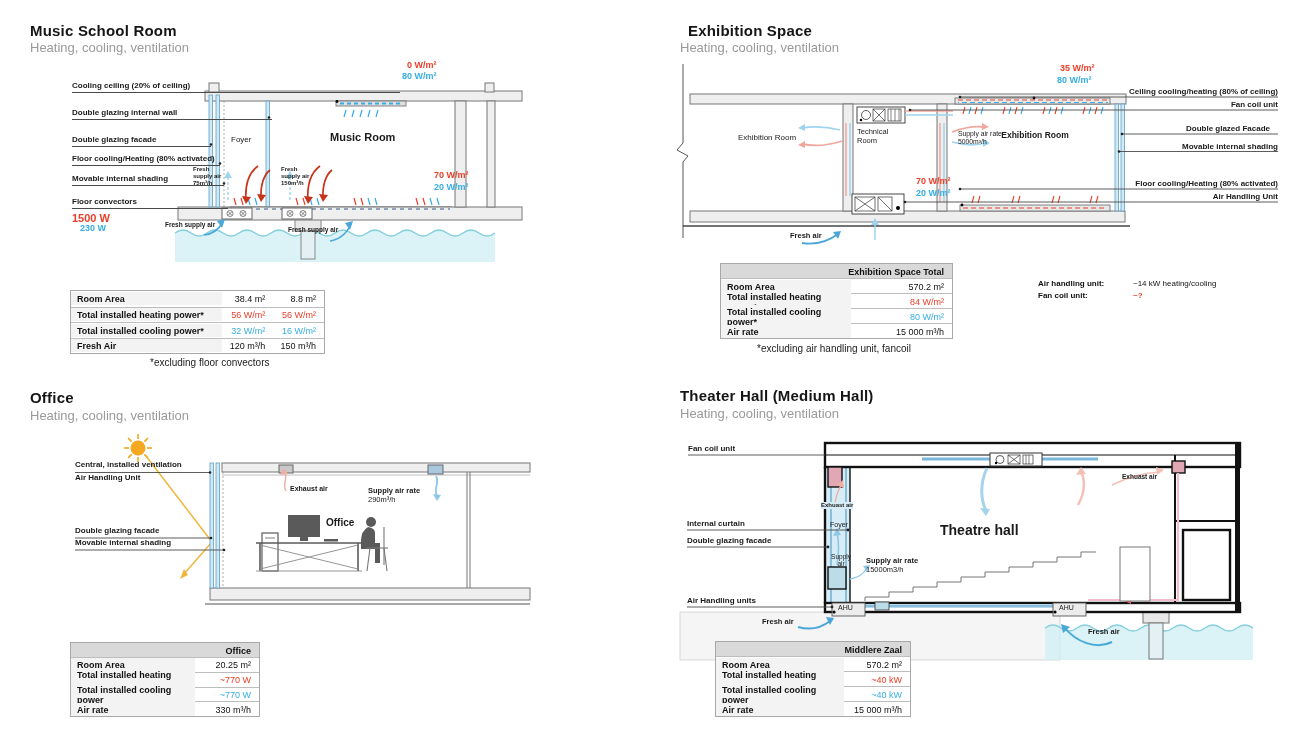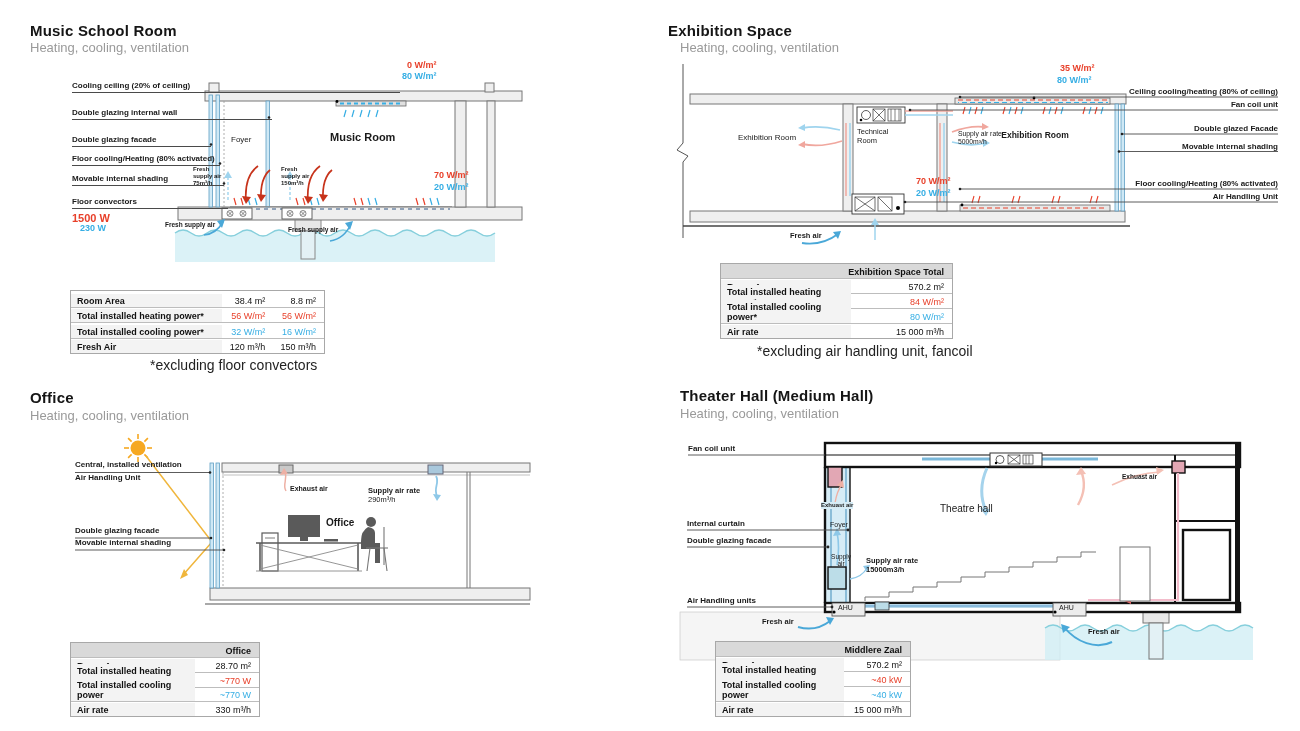--- a/index.html
+++ b/index.html
@@ -10,26 +10,26 @@
 .abs{position:absolute}
 .title{font-size:15px;font-weight:bold;color:#151515;letter-spacing:.2px}
 .subtitle{font-size:13px;color:#9a9a9a}
 .callout{position:absolute;font-size:8px;font-weight:bold;color:#1a1a1a;border-bottom:1px solid #4a4a4a;padding-bottom:1px;line-height:1.1}
 .callout.noline{border-bottom:none}
 .callout.r{text-align:right}
 .lbl{position:absolute;color:#1a1a1a;line-height:1.15}
 .hot{color:#e8402a!important}
 .cold{color:#36aee4!important}
 .tbl{position:absolute;border:1px solid #a8a8a8;font-size:9px;color:#111;background:#fff}
-.tr{display:flex;border-top:1px solid #bdbdbd;align-items:flex-end}
+.tr{display:flex;border-top:1px solid #bdbdbd;align-items:center}
 .tr:first-child{border-top:none}
 .th{background:#d9d9d9;font-weight:bold;text-align:right;padding:2px 8px 1px 6px}
 .tl{background:#f3f3f3;font-weight:bold;padding:2px 2px 1px 6px}
 .tv{text-align:right;padding:2px 8px 1px 2px}
-.fn{position:absolute;font-size:14px;color:#222}
+.fn{position:absolute;font-size:10px;color:#222}
 svg.diag{position:absolute;left:0;top:0}
 .note-row{display:flex;font-size:8px;line-height:1.55}
 .note-lbl{font-weight:bold;width:95px}
 </style>
 </head>
 <body>
 
 <div class="canvas">
 
 <div class="sec" style="left:0;top:0;width:660px;height:375px">
@@ -272,39 +272,39 @@
     <g fill="#222">
       <circle cx="300" cy="97" r="1.3"></circle>
           <circle cx="250" cy="110" r="1.3"></circle>
       <circle cx="462" cy="134" r="1.3"></circle>
           <circle cx="459" cy="151.5" r="1.3"></circle>
       <circle cx="300" cy="189" r="1.3"></circle>
           <circle cx="245" cy="202" r="1.3"></circle>
     </g>
   </svg>
 
-  <div class="abs title" style="left:8px;top:22px">Exhibition Space</div>
+  <div class="abs title" style="left:28px;top:22px">Exhibition Space</div>
   <div class="abs subtitle" style="left:20px;top:40px">Heating, cooling, ventilation</div>
 
   <div class="lbl" style="left:57px;top:133px;font-size:8px;width:100px;text-align:center">Exhibition Room</div>
   <div class="lbl" style="left:197px;top:128px;font-size:7.5px;font-weight:normal;width:48px">Technical Room</div>
   <div class="lbl" style="left:325px;top:131px;font-size:8.5px;font-weight:bold;width:100px;text-align:center">Exhibition Room</div>
   <div class="lbl" style="left:336px;top:130px;font-size:6.8px;transform:translateX(-38px)">
     <span>Supply air rate</span><br><span>5000m³/h</span>
   </div>
 
   <div class="lbl hot" style="left:400px;top:63px;font-size:9px;font-weight:bold">35 W/m²</div>
   <div class="lbl cold" style="left:397px;top:75px;font-size:9px;font-weight:bold">80 W/m²</div>
   <div class="lbl hot" style="left:256px;top:176px;font-size:9px;font-weight:bold">70 W/m²</div>
   <div class="lbl cold" style="left:256px;top:188px;font-size:9px;font-weight:bold">20 W/m²</div>
   <div class="lbl" style="left:130px;top:232px;font-size:7.5px;font-weight:bold">Fresh air</div>
 
   <div class="callout r noline" style="right:22px;top:88px;width:200px">Ceiling cooling/heating (80% of ceiling)</div>
   <div class="callout r noline" style="right:22px;top:101px;width:200px">Fan coil unit</div>
-  <div class="callout r noline" style="right:22px;top:125px;width:200px">Double glazed Facade</div>
+  <div class="callout r noline" style="right:30px;top:125px;width:200px">Double glazed Facade</div>
   <div class="callout r noline" style="right:22px;top:142.5px;width:200px">Movable internal shading</div>
   <div class="callout r noline" style="right:22px;top:180px;width:200px">Floor cooling/Heating (80% activated)</div>
   <div class="callout r noline" style="right:22px;top:193px;width:200px">Air Handling Unit</div>
 
   <div class="tbl" style="left:60px;top:263px;width:233px">
     <div class="tr th" style="height:14px">
       <div style="width:100%">Exhibition Space Total</div>
     </div>
     <div class="tr" style="height:15px">
       <div class="tl" style="width:130px">Room Area</div>
@@ -318,20 +318,30 @@
       <div class="tl" style="width:130px">Total installed cooling power*</div>
       <div class="tv cold" style="width:101px">80 W/m²</div>
     </div>
     <div class="tr" style="height:15px">
       <div class="tl" style="width:130px">Air rate</div>
       <div class="tv" style="width:101px">15 000 m³/h</div>
     </div>
   </div>
   <div class="fn" style="left:97px;top:343px">*excluding air handling unit, fancoil</div>
 
+  <div class="abs" style="left:378px;top:278px">
+    <div class="note-row">
+      <span class="note-lbl">Air handling unit:</span>
+      <span>~14 kW heating/cooling</span>
+    </div>
+    <div class="note-row">
+      <span class="note-lbl">Fan coil unit:</span>
+      <span class="hot" style="font-weight:bold">~?</span>
+    </div>
+  </div>
 </div>
 
 <div class="sec" style="left:0;top:375px;width:660px;height:356px">
   <svg class="diag" width="660" height="356" viewBox="0 0 660 356">
 
     <g stroke="#f6a821" stroke-width="1.6">
       <circle cx="138" cy="73" r="7.5" fill="#f6a821" stroke="none"></circle>
       <line x1="147" y1="73" x2="152" y2="73"></line>
           <line x1="129" y1="73" x2="124" y2="73"></line>
       <line x1="138" y1="64" x2="138" y2="59"></line>
@@ -424,21 +434,21 @@
     <span>Supply air rate</span><br><span style="font-weight:normal">290m³/h</span>
   </div>
   <div class="lbl" style="left:326px;top:142px;font-size:10px;font-weight:bold">Office</div>
 
   <div class="tbl" style="left:70px;top:267px;width:190px">
     <div class="tr th" style="height:14px">
       <div style="width:100%">Office</div>
     </div>
     <div class="tr" style="height:14.8px">
       <div class="tl" style="width:124px">Room Area</div>
-      <div class="tv" style="width:64px">28.70 m²</div>
+      <div class="tv" style="width:64px">20.25 m²</div>
     </div>
     <div class="tr" style="height:14.8px">
       <div class="tl" style="width:124px">Total installed heating power</div>
       <div class="tv hot" style="width:64px">~770 W</div>
     </div>
     <div class="tr" style="height:14.8px">
       <div class="tl" style="width:124px">Total installed cooling power</div>
       <div class="tv cold" style="width:64px">~770 W</div>
     </div>
     <div class="tr" style="height:14.8px">
@@ -550,23 +560,23 @@
 
   <div class="callout noline" style="left:28px;top:70px">Fan coil unit</div>
   <div class="callout noline" style="left:27px;top:145px">Internal curtain</div>
   <div class="callout noline" style="left:27px;top:162px">Double glazing facade</div>
   <div class="callout noline" style="left:27px;top:222px">Air Handling units</div>
 
   <div class="lbl" style="left:161px;top:127px;font-size:6px;font-weight:bold;background:#d6ecf6">Exhuast air</div>
   <div class="lbl" style="left:170px;top:146px;font-size:7px">Foyer</div>
   <div class="lbl" style="left:170px;top:178px;font-size:6.5px;width:22px;text-align:center">Supply air</div>
   <div class="lbl" style="left:206px;top:182px;font-size:7.5px;font-weight:bold">
-    <span>Supply air rate</span><br><span style="font-weight:bold">15000m3/h</span>
-  </div>
-  <div class="lbl" style="left:280px;top:128px;font-size:10px;font-weight:normal">Theatre hall</div>
+    <span>Supply air rate</span><br><span style="font-weight:normal">15000m3/h</span>
+  </div>
+  <div class="lbl" style="left:280px;top:147px;font-size:14px;font-weight:bold">Theatre hall</div>
   <div class="lbl" style="left:462px;top:98px;font-size:6.5px;font-weight:bold">Exhuast air</div>
   <div class="lbl" style="left:178px;top:229px;font-size:7px">AHU</div>
   <div class="lbl" style="left:399px;top:229px;font-size:7px">AHU</div>
   <div class="lbl" style="left:102px;top:243px;font-size:7.5px;font-weight:bold">Fresh air</div>
   <div class="lbl" style="left:428px;top:253px;font-size:7.5px;font-weight:bold">Fresh air</div>
 
   <div class="tbl" style="left:55px;top:266px;width:196px">
     <div class="tr th" style="height:14px">
       <div style="width:100%">Middlere Zaal</div>
     </div>

